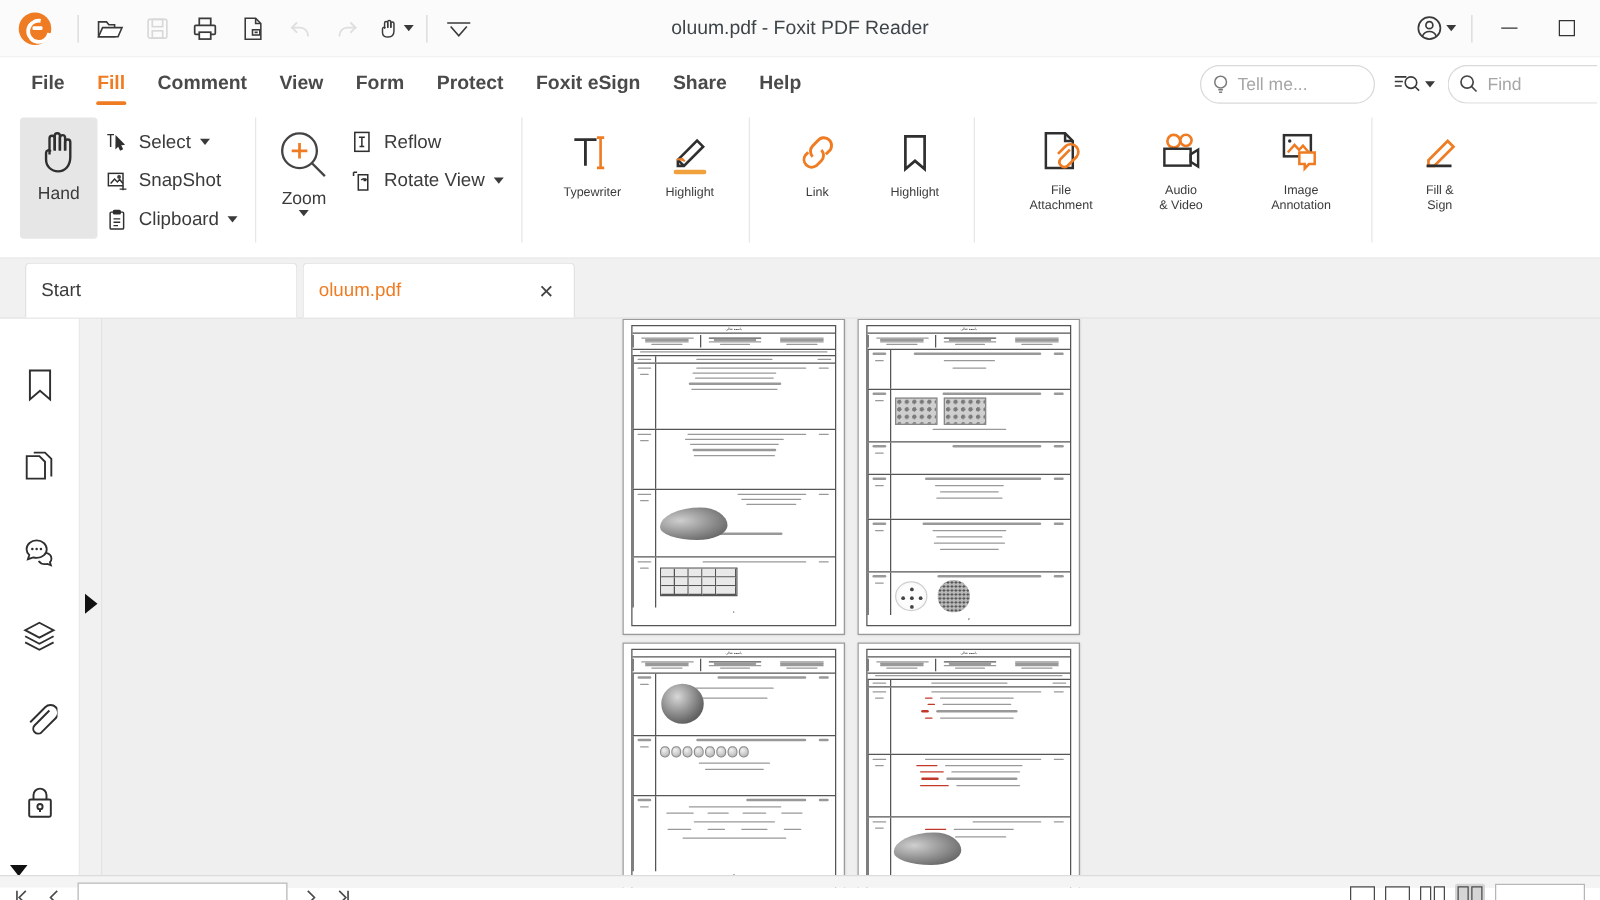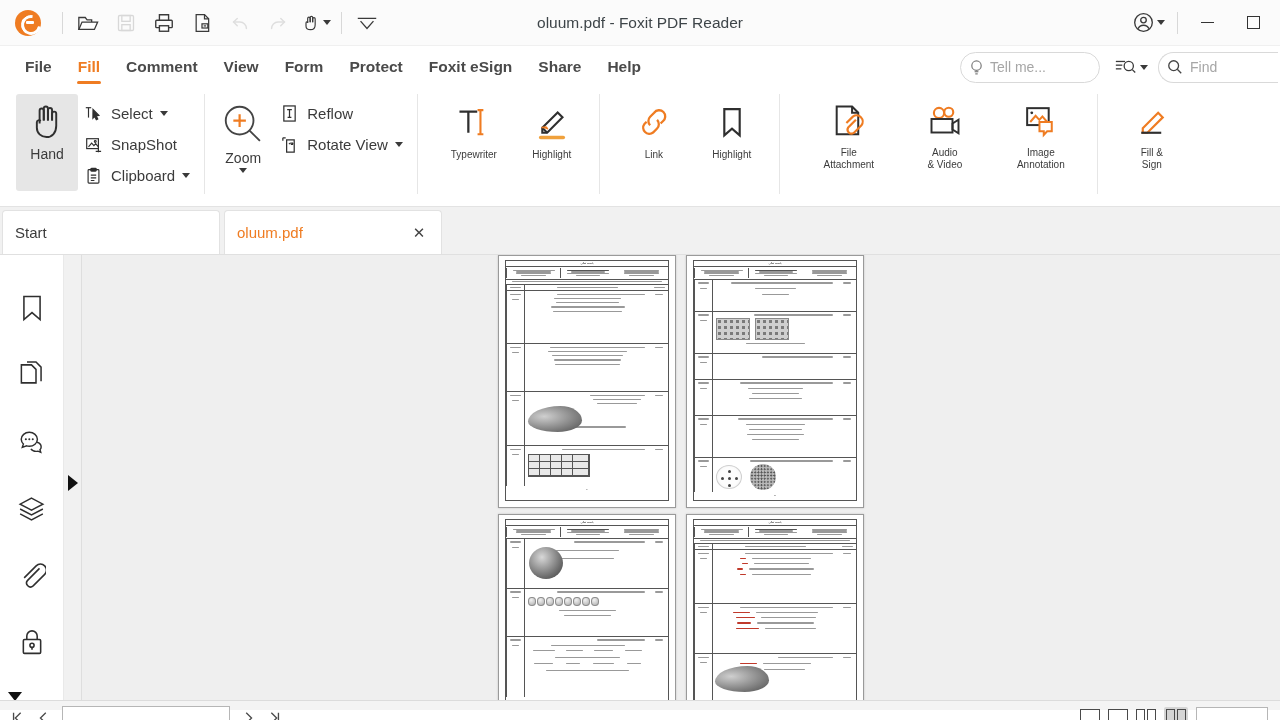--- a/index.html
+++ b/index.html
@@ -210,21 +210,21 @@
     text-align: center; line-height: 1.18; margin-top: 5px;
   }
   .rb-vert.wide { width: 96px; }
 
   
   .tabbar {
     height: 48px;
     background: #f1f1f1;
     display: flex;
     align-items: flex-end;
-    padding-left: 2px;
+    padding-left: 20px;
     border-bottom: 1px solid #e0e0e0;
   }
   .doc-tab {
     height: 44px;
     min-width: 218px;
     background: #ffffff;
     border: 1px solid #e2e2e2;
     border-bottom: none;
     border-radius: 4px 4px 0 0;
     display: flex; align-items: center;

